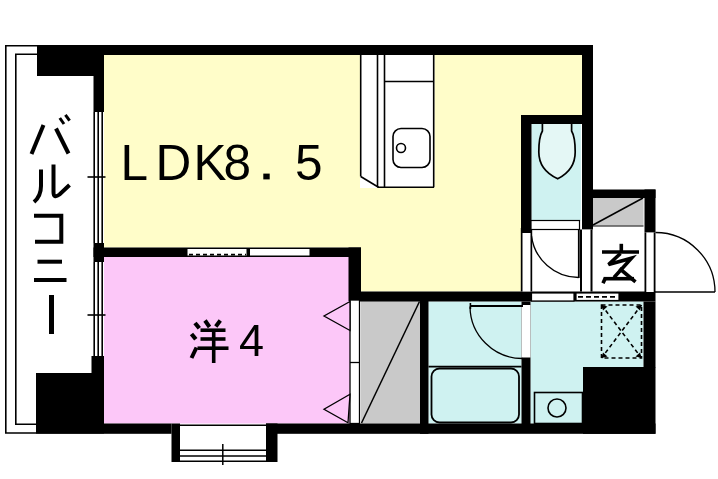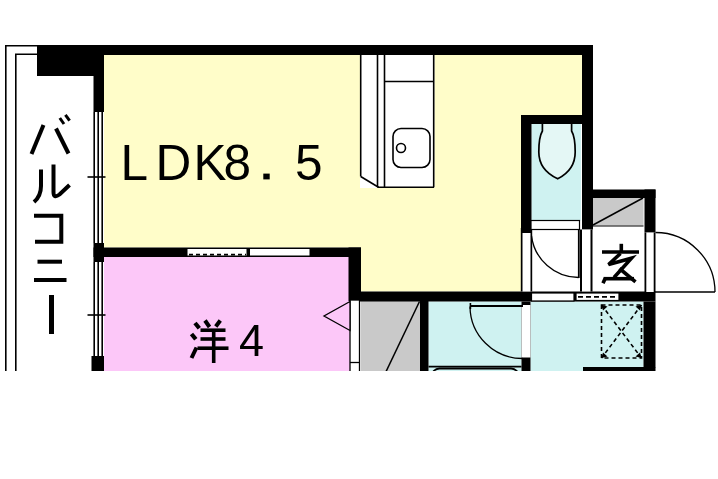--- a/index.html
+++ b/index.html
@@ -1,16 +1,16 @@
 <!DOCTYPE html>
 <html><head>
 <meta charset="utf-8">
 <style>
 html,body{margin:0;padding:0;background:#fff;-webkit-font-smoothing:antialiased;}
-#plan{position:relative;width:718px;height:371px;font-family:"Liberation Sans",sans-serif;}
+#plan{position:relative;width:718px;height:479px;font-family:"Liberation Sans",sans-serif;}
 svg{position:absolute;left:0;top:0;}
 </style>
 </head>
 <body>
 <div id="plan">
 <svg width="718" height="479" viewBox="0 0 718 479" fill="none">
 
 <rect x="0" y="0" width="718" height="479" fill="#ffffff"></rect>
 
 <polygon points="104,55 582,55 582,115 521,115 521,291.5 361,291.5 361,247.5 104,247.5" fill="#fffdc9"></polygon>

